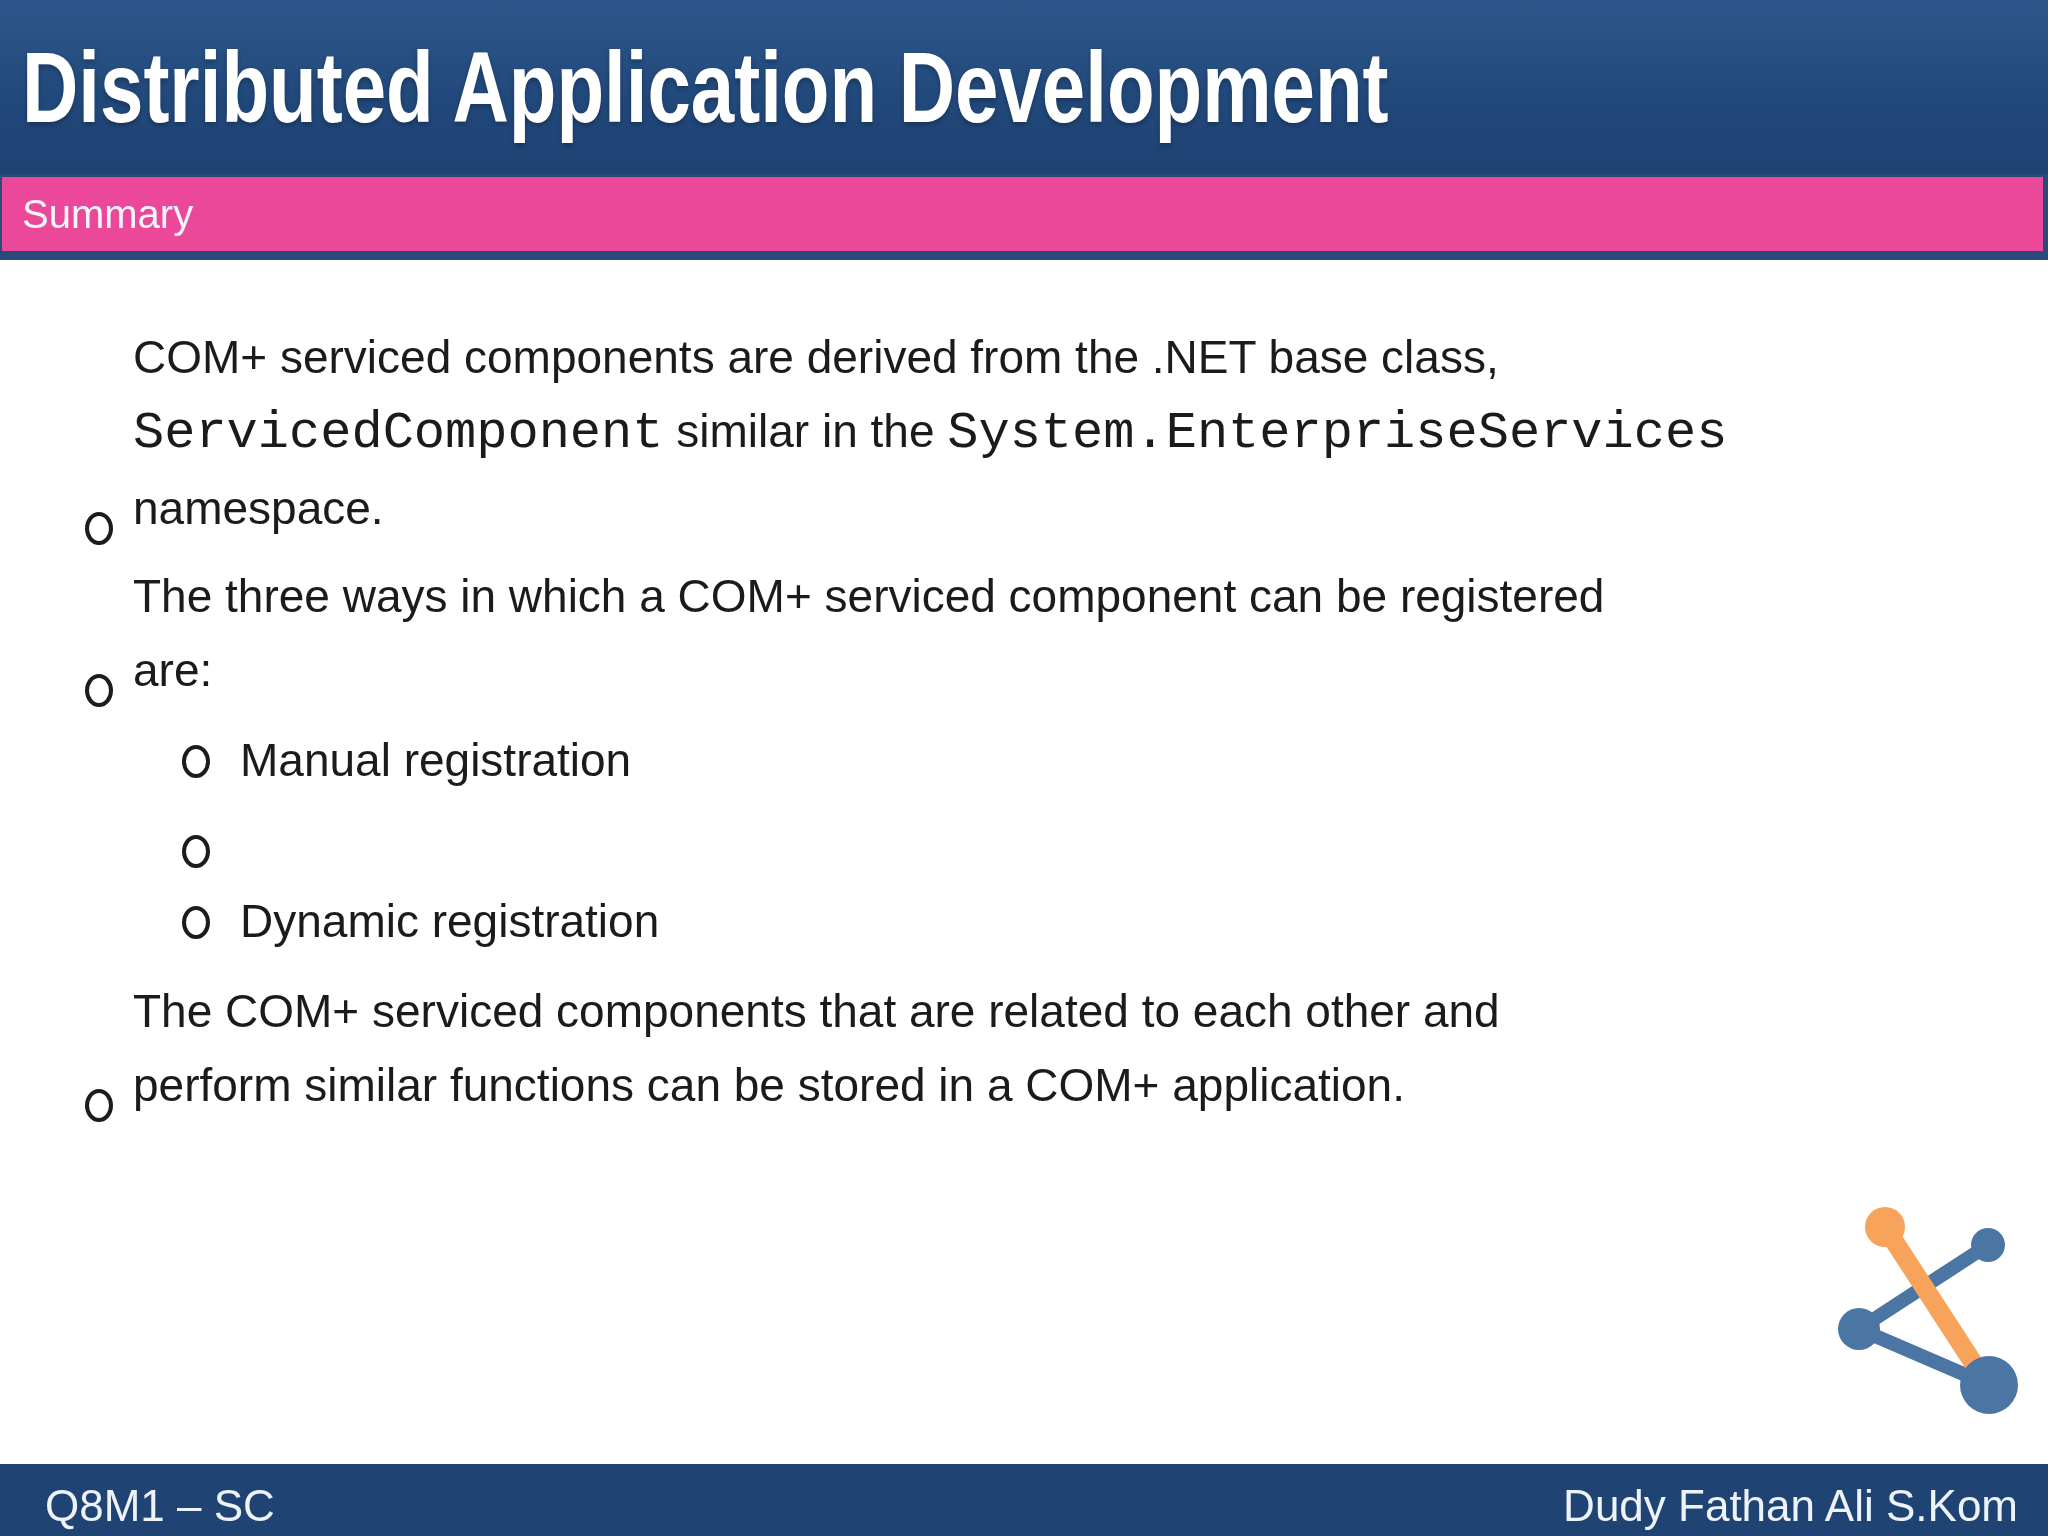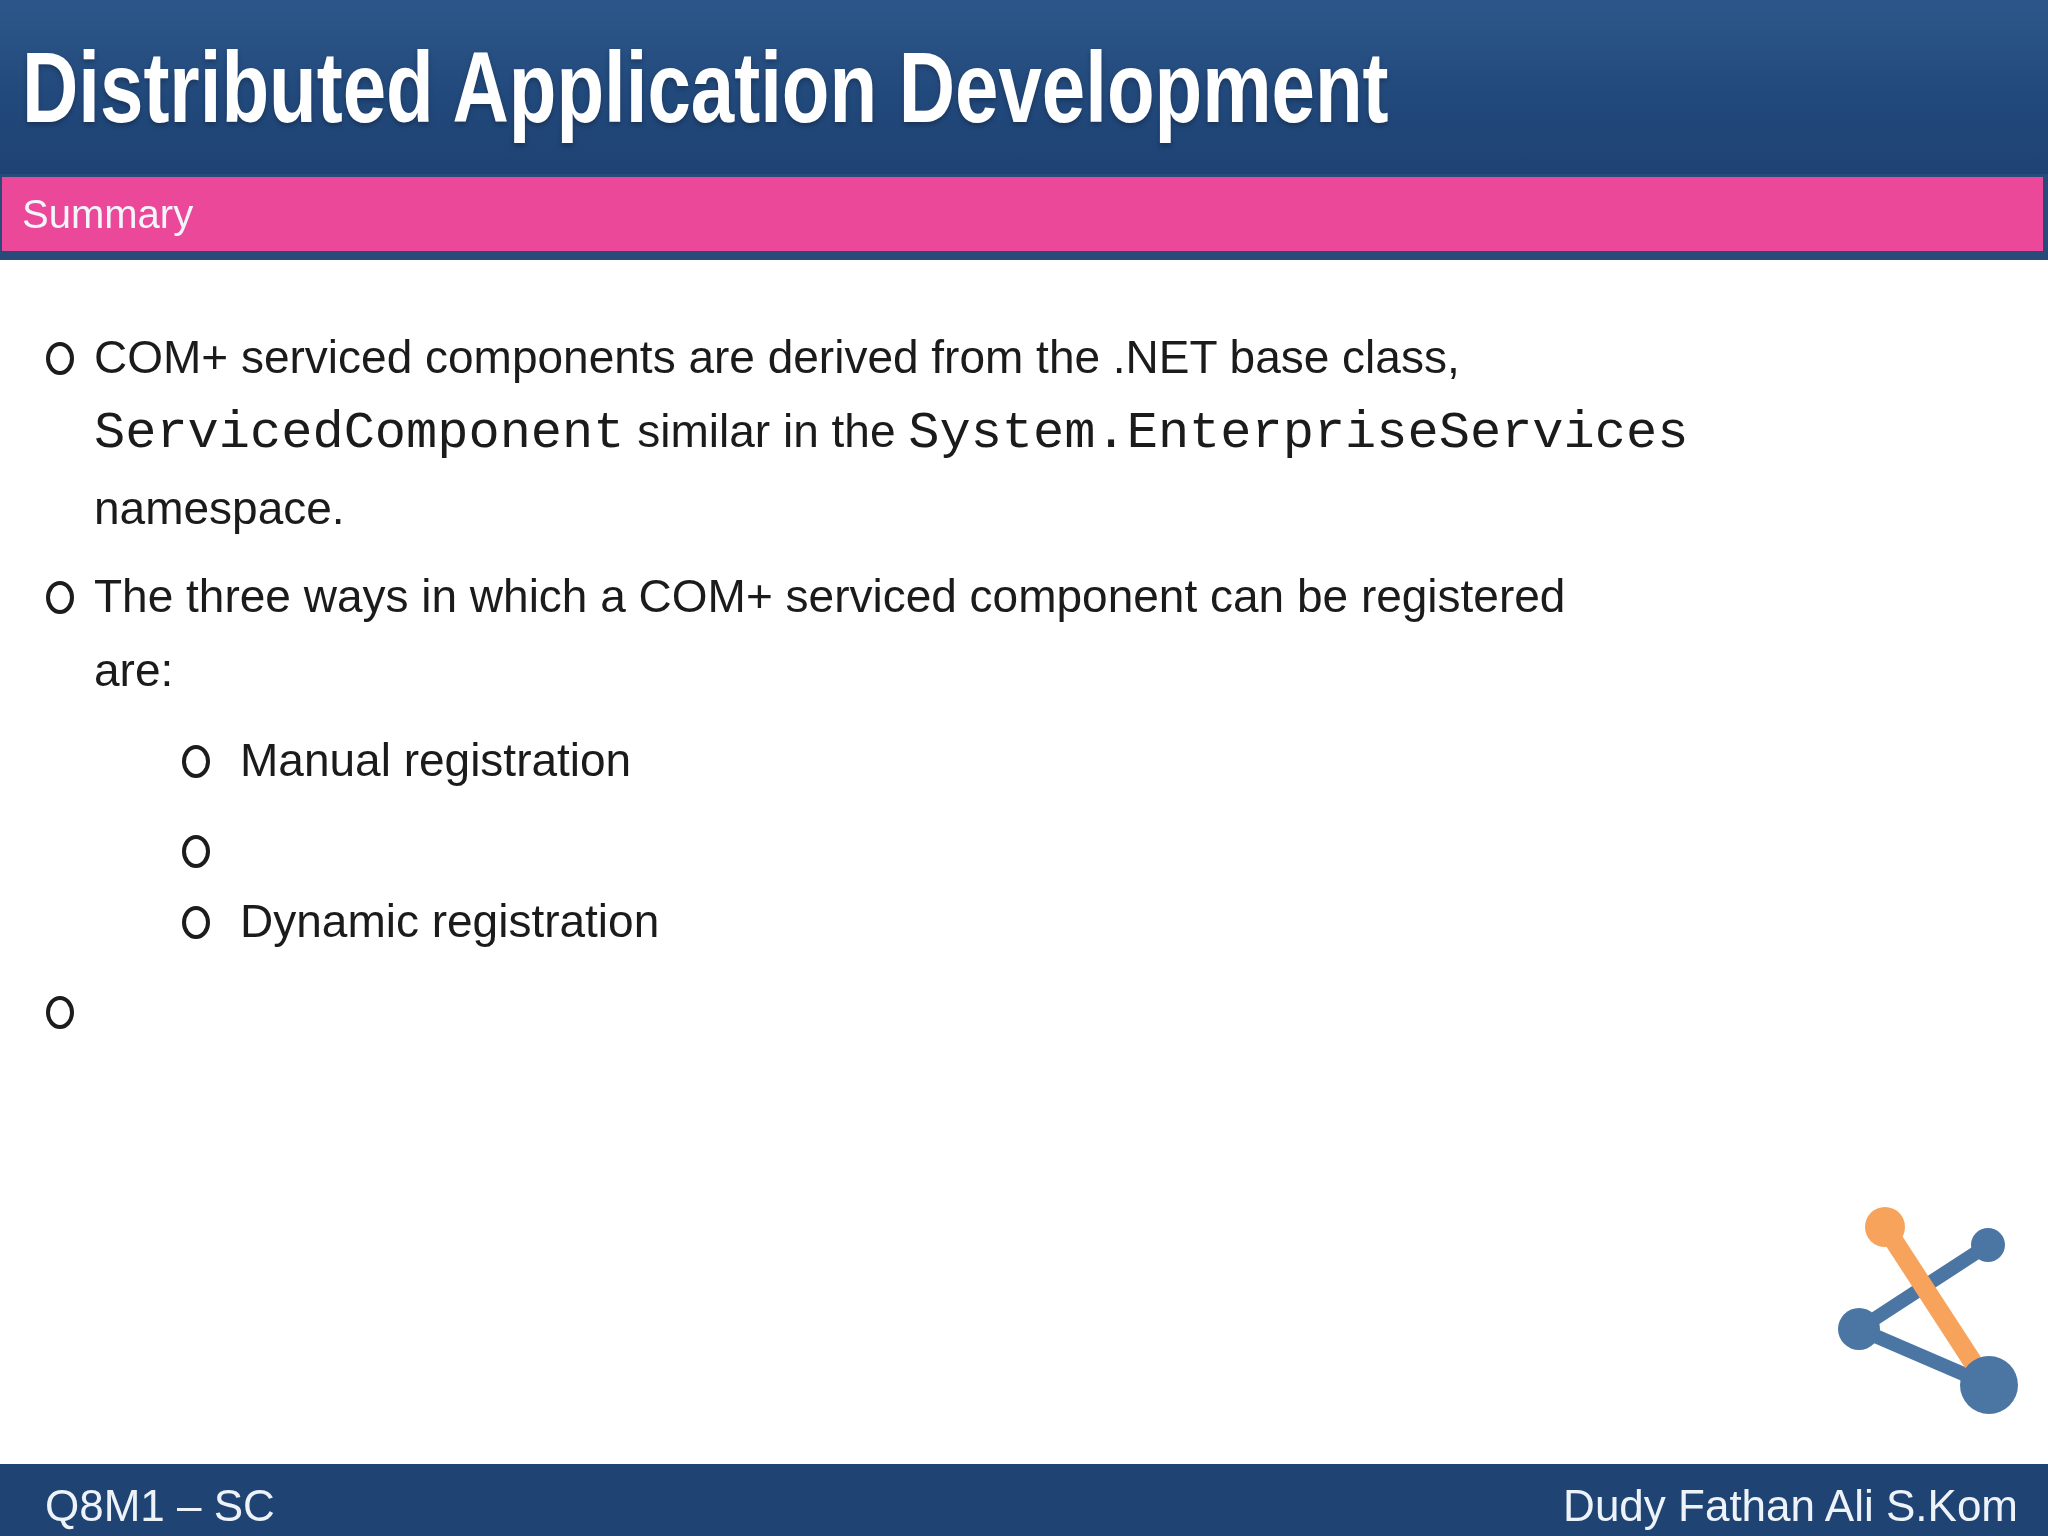--- a/index.html
+++ b/index.html
@@ -61,21 +61,21 @@
 
   
   .content {
     position: absolute;
     top: 260px; left: 0; right: 0; bottom: 86px;
     padding-top: 60px;
     font-size: 46px;
     line-height: 74px;
   }
   .b { display: flex; align-items: flex-start; }
-  .b.lvl1 { padding-left: 46px; margin-top: 14px; }
+  .b.lvl1 { padding-left: 85px; margin-top: 14px; align-items: flex-end; }
   .b.lvl1:first-child { margin-top: 0; }
   .b.lvl2 { padding-left: 182px; margin-top: 16px; }
   .marker {
     flex: none;
     width: 20px;
     height: 25px;
     border: 4px solid #1c1c1c;
     border-radius: 50%;
     margin-top: 22px;
   }
@@ -165,20 +165,24 @@
 
     <div class="b lvl2">
       <span class="marker"></span>
       <div class="text">
         <div class="ln">Dynamic registration</div>
       </div>
     </div>
 
     <div class="b lvl1" style="margin-top:16px;">
       <span class="marker"></span>
+      <div class="text">
+        <div class="ln">The COM+ serviced components that are related to each other and</div>
+        <div class="ln">perform similar functions can be stored in a COM+ application.</div>
+      </div>
     </div>
 
   </div>
 
   <svg class="logo" viewBox="0 0 200 250" aria-hidden="true">
     <line x1="160" y1="47" x2="31" y2="131" stroke="#4b76a3" stroke-width="14"></line>
     <line x1="31" y1="131" x2="161" y2="187" stroke="#4b76a3" stroke-width="14"></line>
     <line x1="57" y1="29" x2="146" y2="166" stroke="#f8a35c" stroke-width="19"></line>
     <circle cx="57" cy="29" r="20" fill="#f8a35c"></circle>
     <circle cx="160" cy="47" r="17" fill="#4b76a3"></circle>

